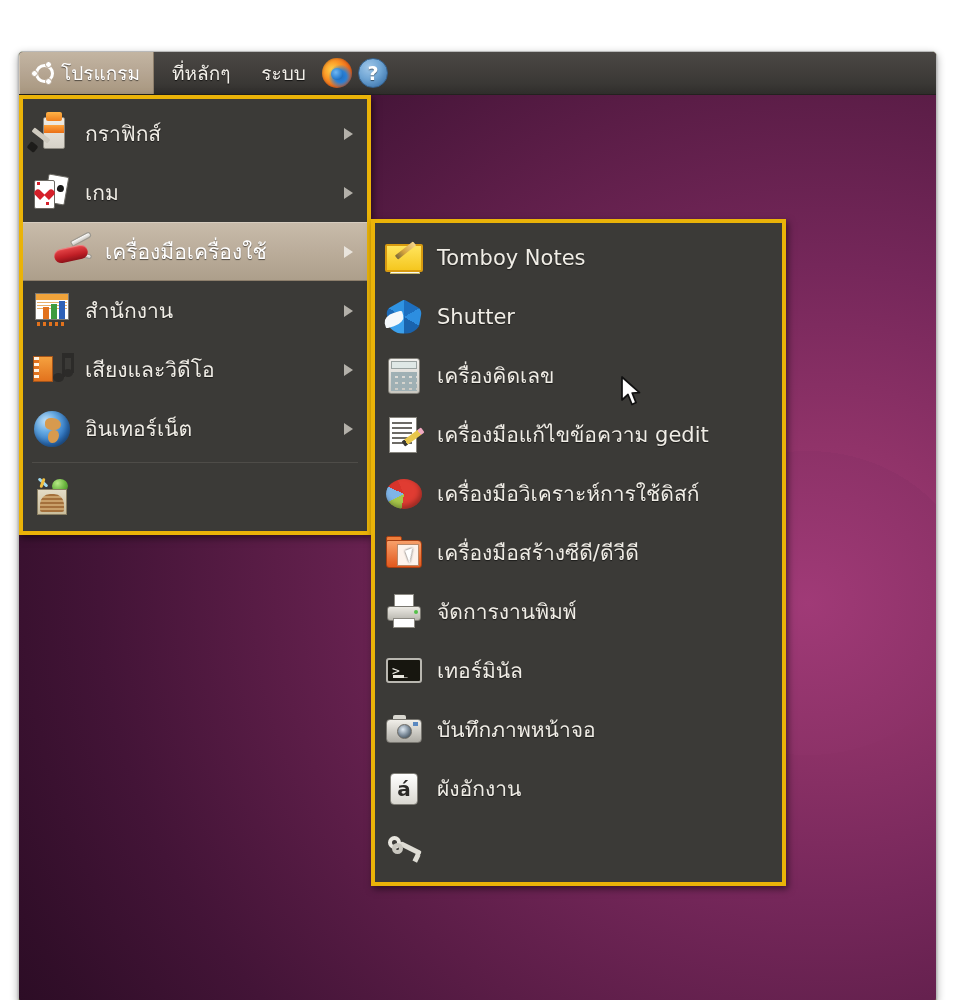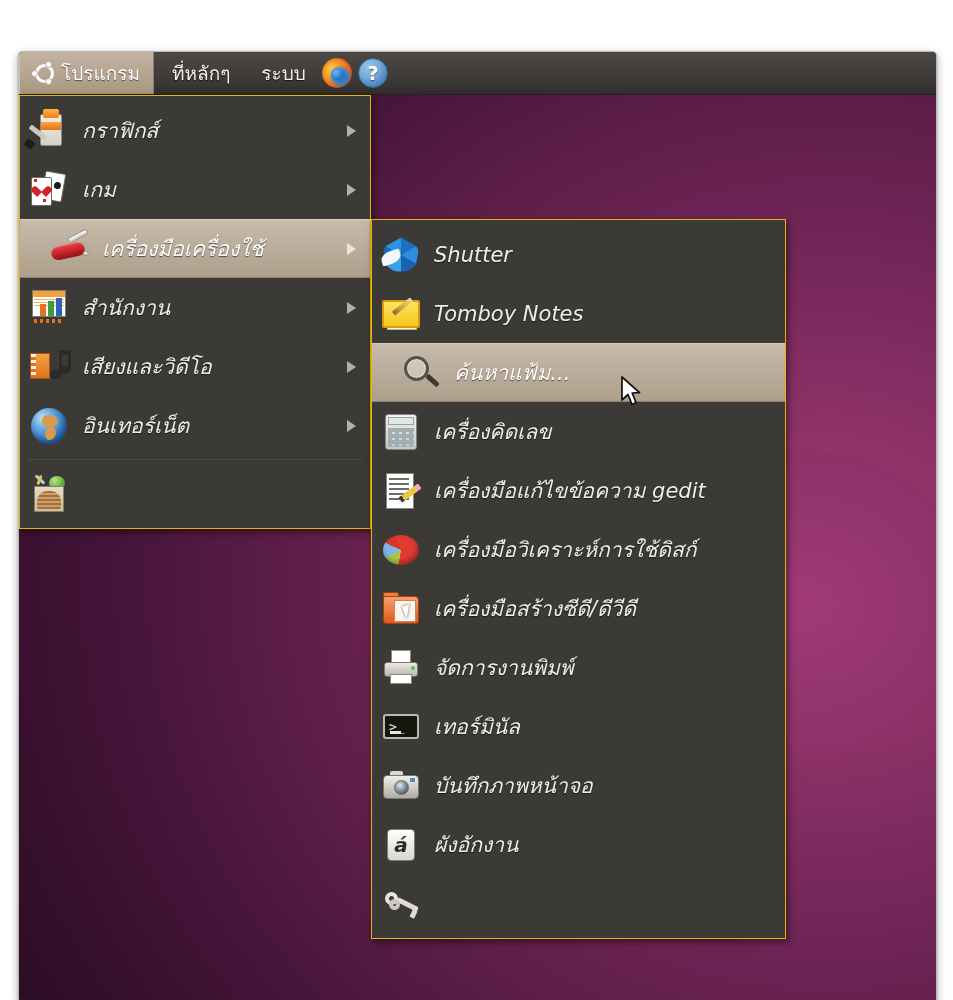--- a/index.html
+++ b/index.html
@@ -130,24 +130,23 @@
     display: flex;
     align-items: center;
     justify-content: center;
     text-shadow: 0 1px 1px rgba(0,0,0,0.5);
   }
 
   
   .menu {
     position: absolute;
     background: #3b3a37;
-    border: 1px solid #eab308;
+    border: 4px solid #eab308;
     box-shadow: 2px 3px 7px rgba(0,0,0,0.5);
     padding: 5px 0;
-    font-style: italic;
   }
 
   .menu-item {
     display: flex;
     align-items: center;
     height: 59px;
     padding: 0 10px 0 8px;
     color: #f0ede6;
     font-size: 21px;
     white-space: nowrap;
@@ -652,43 +651,36 @@
         <span class="ic leaf"></span>
           <span class="ic bag"></span>
           <span class="ic bag-inner"></span>
       </span>
     </div>
   </div>
 
   <div class="menu" id="menu-accessories">
 
     <div class="menu-item">
-      <span class="mi-icon ic-shutter">
-        <span class="ic ap"></span>
-          <span class="ic wing"></span>
-      </span>
-      <span class="mi-label">Shutter</span>
-    </div>
-
-    <div class="menu-item">
       <span class="mi-icon ic-tomboy">
         <span class="ic sheet"></span>
           <span class="ic pad"></span>
           <span class="ic pen"></span>
       </span>
       <span class="mi-label">Tomboy Notes</span>
     </div>
 
-    <div class="menu-item highlight">
-      <span class="mi-icon ic-search">
-        <span class="ic handle"></span>
-          <span class="ic lens"></span>
-      </span>
-      <span class="mi-label">ค้นหาแฟ้ม...</span>
-    </div>
+    <div class="menu-item">
+      <span class="mi-icon ic-shutter">
+        <span class="ic ap"></span>
+          <span class="ic wing"></span>
+      </span>
+      <span class="mi-label">Shutter</span>
+    </div>
+
 
     <div class="menu-item">
       <span class="mi-icon ic-calc">
         <span class="ic body"></span>
           <span class="ic disp"></span>
           <span class="ic keys"></span>
       </span>
       <span class="mi-label">เครื่องคิดเลข</span>
     </div>
 

